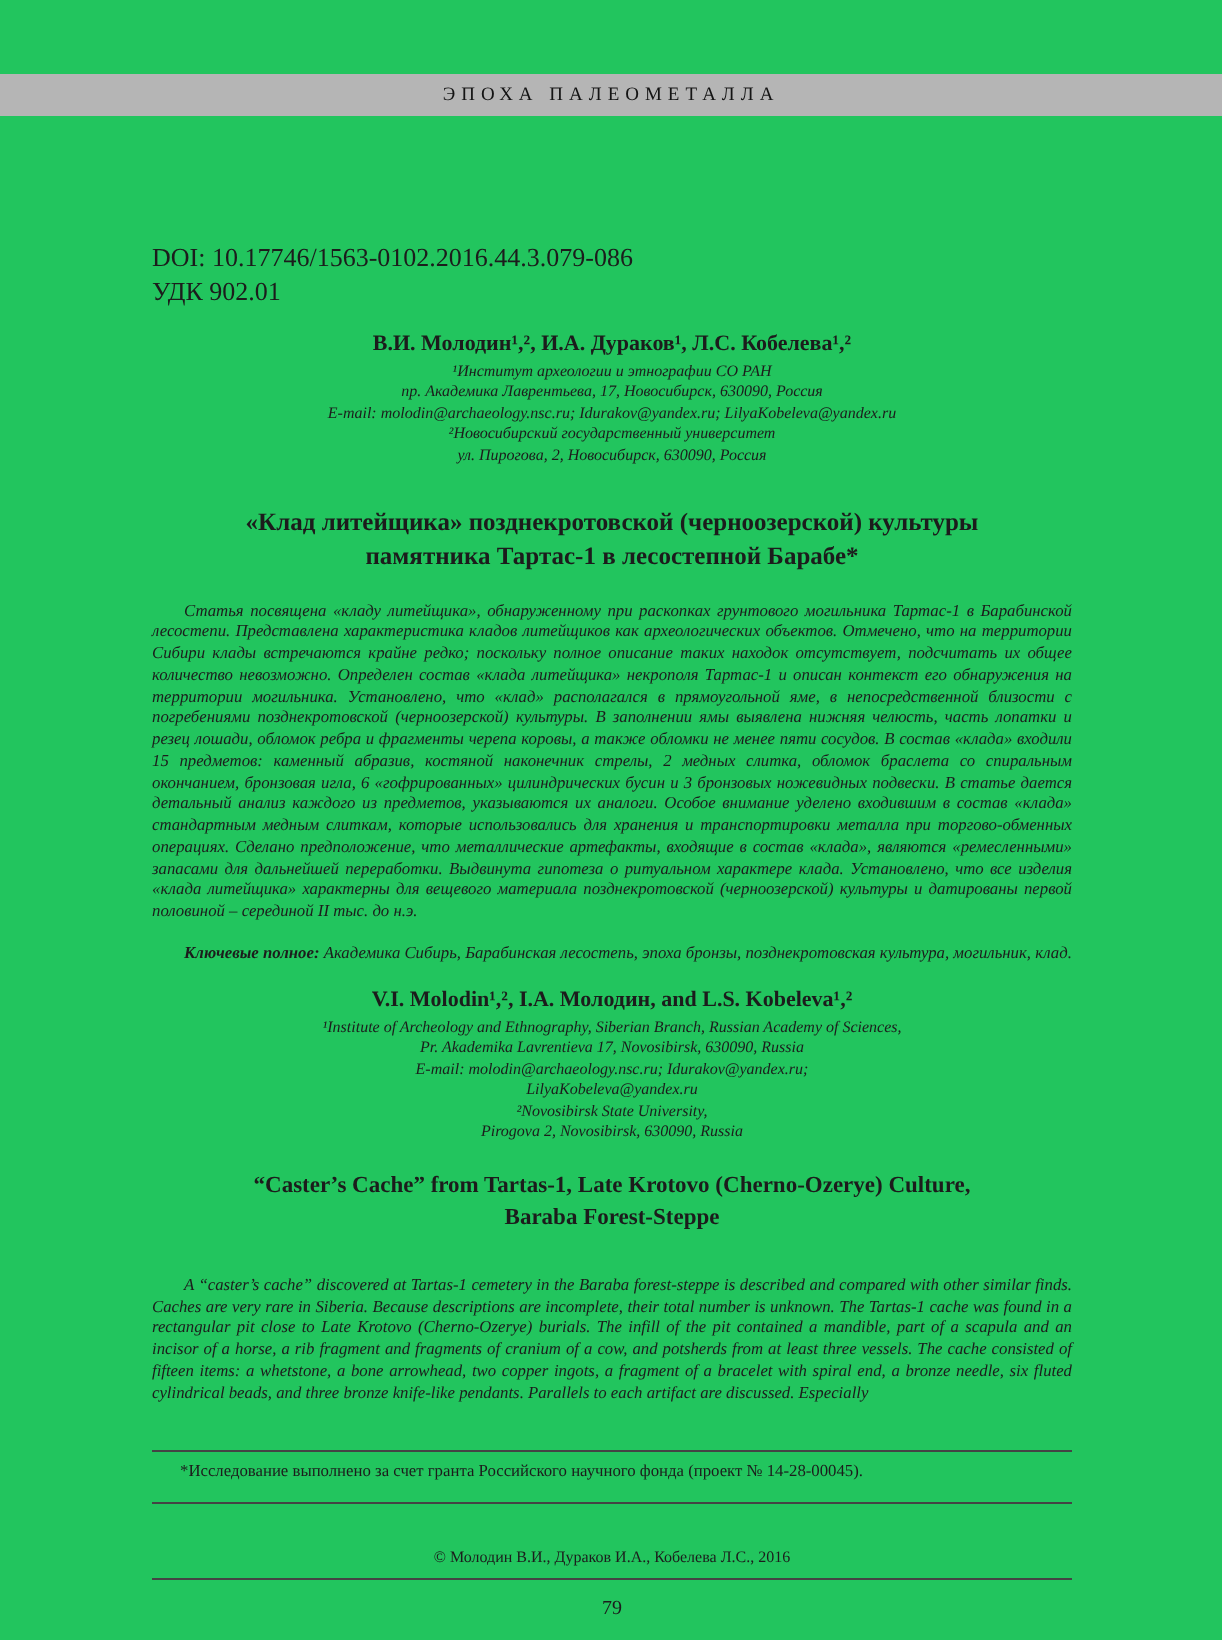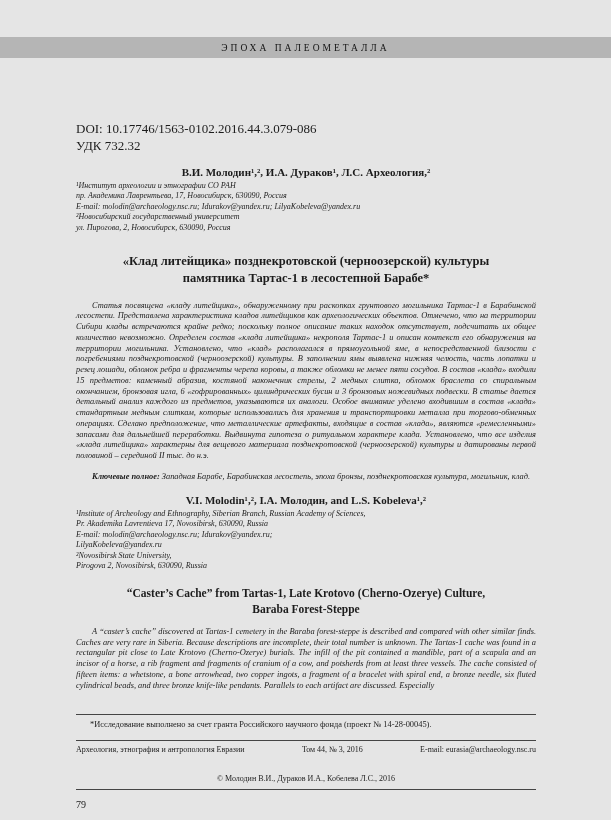--- a/index.html
+++ b/index.html
@@ -6,50 +6,50 @@
   html, body { margin: 0; padding: 0; }
   body {
     width: 611px; height: 820px;
     background: #ffffff;
     font-family: "Liberation Serif", serif;
     color: #1c1c1c;
   }
   .page {
     position: relative;
     width: 611px; height: 820px;
-    background: #e5e5e5;
+    background: #22c55e;
     overflow: hidden;
   }
   .banner {
     position: absolute;
     top: 37px; left: 0; right: 0; height: 21px;
     background: #b5b5b5;
     display: flex; align-items: center; justify-content: center;
     font-size: 9.5px; letter-spacing: 3px; color: #141414;
   }
   .content {
     position: absolute;
     top: 121px; left: 76px; width: 460px;
   }
   .meta { font-size: 13px; line-height: 1.3; }
   .authors {
     text-align: center; font-weight: bold; font-size: 11px;
     margin-top: 11px;
   }
   .affil {
-    text-align: left; font-style: italic; font-size: 8px;
+    text-align: center; font-style: italic; font-size: 8px;
     line-height: 1.32; white-space: pre-line; margin-top: 3px; font-family: Liberation Serif, serif;
   }
   .title-main {
     text-align: center; font-weight: bold; font-size: 12.5px;
     line-height: 1.4; white-space: pre-line; margin: 19px 0 13px;
   }
   .title-en {
     text-align: center; font-weight: bold; font-size: 11.5px;
-    line-height: 1.4; white-space: pre-line; margin: 13px 0 10px;
+    line-height: 1.4; white-space: pre-line; margin: 13px 0 21px;
   }
   .abstract {
     font-style: italic; font-size: 8.4px; line-height: 1.28;
     text-align: justify; text-indent: 16px; margin: 0;
   }
   .keywords {
     font-style: italic; font-size: 8.4px; line-height: 1.28;
     text-indent: 16px; margin-top: 10px;
   }
   .bold { font-weight: bold; }
@@ -59,54 +59,54 @@
     border-top: 1px solid #444; padding-top: 5px;
     text-indent: 14px; margin-bottom: 9px; margin-top: 20px;
   }
   .footer-box {
     border-top: 1px solid #444; border-bottom: 1px solid #444;
     padding: 4px 0 4px; font-size: 8px; line-height: 1.35;
   }
   .footer-line1 { display: flex; justify-content: space-between; }
   .footer-line1 span { white-space: nowrap; }
   .footer-line2 { text-align: center; margin-top: 18px; }
-  .pageno { font-size: 10px; margin-top: 9px; }
+  .pageno { text-align: center; font-size: 10px; margin-top: 9px; }
 </style>
 </head>
 <body>
 
 <div class="page">
 
   <div class="banner">
     <span>ЭПОХА ПАЛЕОМЕТАЛЛА</span>
   </div>
 
   <div class="content">
 
     <div class="meta">
       <div>DOI: 10.17746/1563-0102.2016.44.3.079-086</div>
-      <div>УДК 732.32</div>
+      <div>УДК 902.01</div>
     </div>
 
-    <div class="authors">В.И. Молодин¹,², И.А. Дураков¹, Л.С. Археология,²</div>
+    <div class="authors">В.И. Молодин¹,², И.А. Дураков¹, Л.С. Кобелева¹,²</div>
 
     <div class="affil">¹Институт археологии и этнографии СО РАН
 пр. Академика Лаврентьева, 17, Новосибирск, 630090, Россия
 E-mail: molodin@archaeology.nsc.ru; Idurakov@yandex.ru; LilyaKobeleva@yandex.ru
 ²Новосибирский государственный университет
 ул. Пирогова, 2, Новосибирск, 630090, Россия</div>
 
     <div class="title-main">«Клад литейщика» позднекротовской (черноозерской) культуры
 памятника Тартас-1 в лесостепной Барабе*</div>
 
     <p class="abstract">Статья посвящена «кладу литейщика», обнаруженному при раскопках грунтового могильника Тартас-1 в Барабинской лесостепи. Представлена характеристика кладов литейщиков как археологических объектов. Отмечено, что на территории Сибири клады встречаются крайне редко; поскольку полное описание таких находок отсутствует, подсчитать их общее количество невозможно. Определен состав «клада литейщика» некрополя Тартас-1 и описан контекст его обнаружения на территории могильника. Установлено, что «клад» располагался в прямоугольной яме, в непосредственной близости с погребениями позднекротовской (черноозерской) культуры. В заполнении ямы выявлена нижняя челюсть, часть лопатки и резец лошади, обломок ребра и фрагменты черепа коровы, а также обломки не менее пяти сосудов. В состав «клада» входили 15 предметов: каменный абразив, костяной наконечник стрелы, 2 медных слитка, обломок браслета со спиральным окончанием, бронзовая игла, 6 «гофрированных» цилиндрических бусин и 3 бронзовых ножевидных подвески. В статье дается детальный анализ каждого из предметов, указываются их аналоги. Особое внимание уделено входившим в состав «клада» стандартным медным слиткам, которые использовались для хранения и транспортировки металла при торгово-обменных операциях. Сделано предположение, что металлические артефакты, входящие в состав «клада», являются «ремесленными» запасами для дальнейшей переработки. Выдвинута гипотеза о ритуальном характере клада. Установлено, что все изделия «клада литейщика» характерны для вещевого материала позднекротовской (черноозерской) культуры и датированы первой половиной – серединой II тыс. до н.э.</p>
 
     <div class="keywords">
       <span class="bold">Ключевые полное:</span>
-      <span>Западная Барабе, Барабинская лесостепь, эпоха бронзы, позднекротовская культура, могильник, клад.</span>
+      <span>Академика Сибирь, Барабинская лесостепь, эпоха бронзы, позднекротовская культура, могильник, клад.</span>
     </div>
 
     <div class="authors">V.I. Molodin¹,², I.A. Молодин, and L.S. Kobeleva¹,²</div>
 
     <div class="affil">¹Institute of Archeology and Ethnography, Siberian Branch, Russian Academy of Sciences,
 Pr. Akademika Lavrentieva 17, Novosibirsk, 630090, Russia
 E-mail: molodin@archaeology.nsc.ru; Idurakov@yandex.ru;
 LilyaKobeleva@yandex.ru
 ²Novosibirsk State University,
 Pirogova 2, Novosibirsk, 630090, Russia</div>
@@ -116,25 +116,20 @@
 
     <p class="abstract">A “caster’s cache” discovered at Tartas-1 cemetery in the Baraba forest-steppe is described and compared with other similar finds. Caches are very rare in Siberia. Because descriptions are incomplete, their total number is unknown. The Tartas-1 cache was found in a rectangular pit close to Late Krotovo (Cherno-Ozerye) burials. The infill of the pit contained a mandible, part of a scapula and an incisor of a horse, a rib fragment and fragments of cranium of a cow, and potsherds from at least three vessels. The cache consisted of fifteen items: a whetstone, a bone arrowhead, two copper ingots, a fragment of a bracelet with spiral end, a bronze needle, six fluted cylindrical beads, and three bronze knife-like pendants. Parallels to each artifact are discussed. Especially</p>
 
   </div>
 
   <div class="footer-area">
 
     <div class="footnote">*Исследование выполнено за счет гранта Российского научного фонда (проект № 14-28-00045).</div>
 
     <div class="footer-box">
-      <div class="footer-line1">
-        <span>Археология, этнография и антропология Евразии</span>
-        <span>Том 44, № 3, 2016</span>
-        <span>E-mail: eurasia@archaeology.nsc.ru</span>
-      </div>
       <div class="footer-line2">© Молодин В.И., Дураков И.А., Кобелева Л.С., 2016</div>
     </div>
 
     <div class="pageno">79</div>
 
   </div>
 
 </div>
 
 </body></html>

